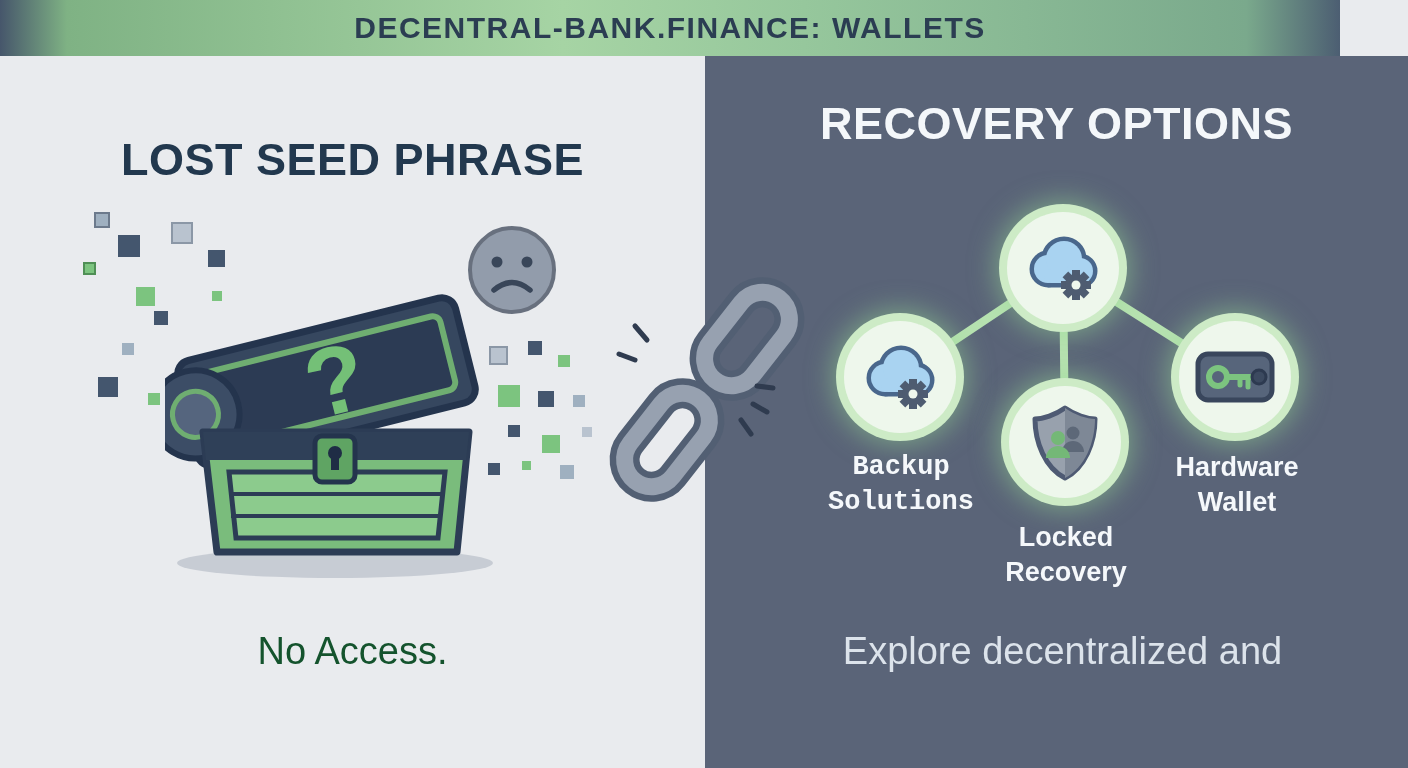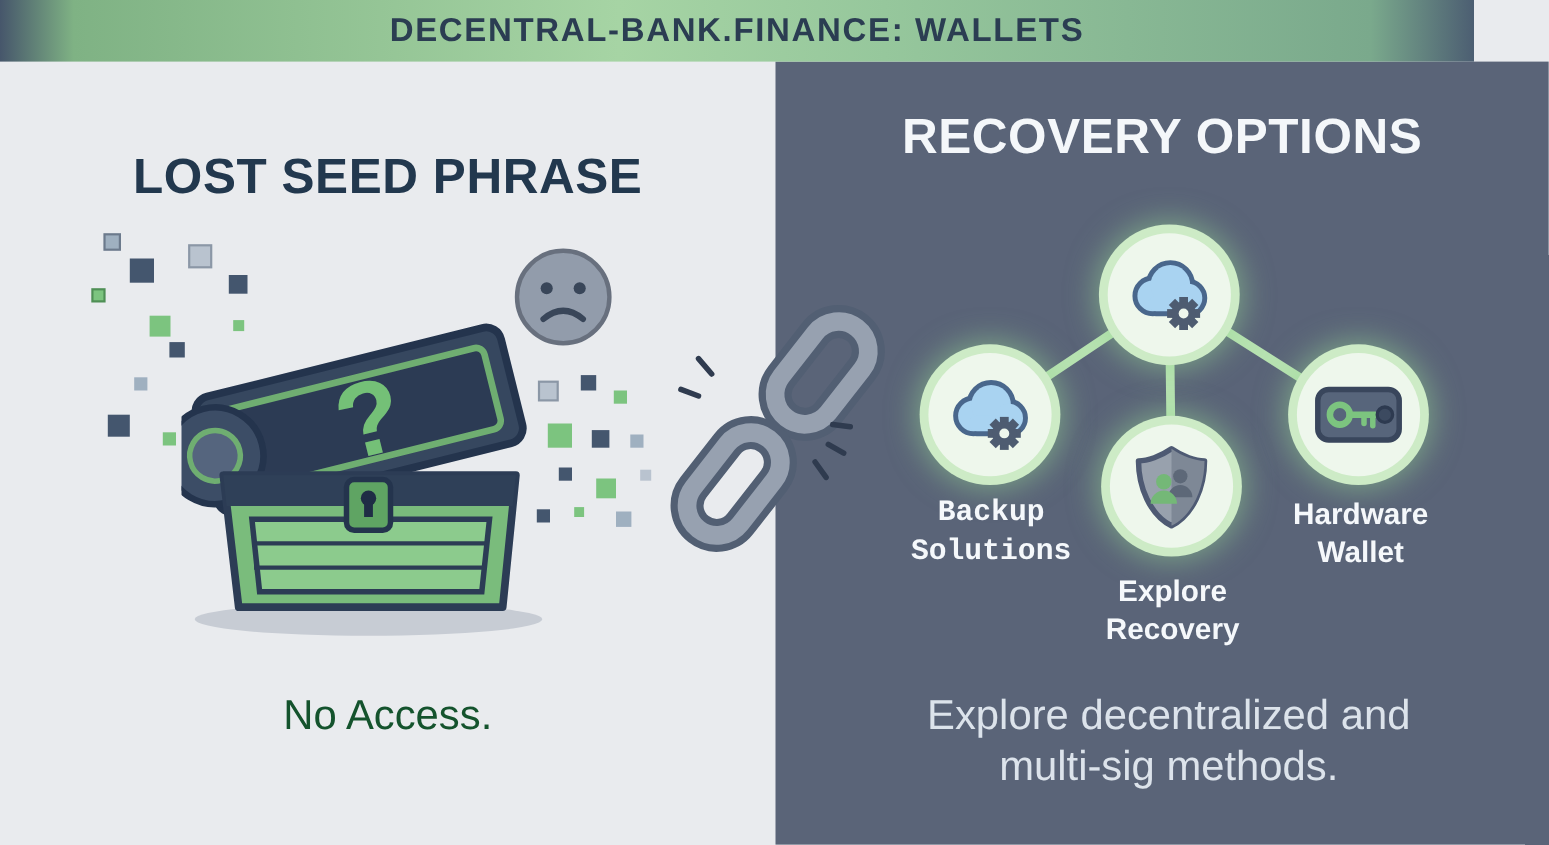--- a/index.html
+++ b/index.html
@@ -208,21 +208,21 @@
       <rect x="8" y="12" width="74" height="46" rx="10" fill="#57657b" stroke="#39465c" stroke-width="5"></rect>
       <circle cx="28" cy="35" r="9" fill="none" stroke="#7cc47f" stroke-width="6"></circle>
       <line x1="37" y1="35" x2="60" y2="35" stroke="#7cc47f" stroke-width="6" stroke-linecap="round"></line>
       <line x1="50" y1="35" x2="50" y2="43" stroke="#7cc47f" stroke-width="5" stroke-linecap="round"></line>
       <line x1="58" y1="35" x2="58" y2="45" stroke="#7cc47f" stroke-width="5" stroke-linecap="round"></line>
       <circle cx="69" cy="35" r="7" fill="#3c4a60" stroke="#2d3a50" stroke-width="3"></circle>
     </svg>
   </div>
 
   <div class="node-label label-backup">Backup Solutions</div>
-  <div class="node-label label-social">Explore Recovery</div>
+  <div class="node-label label-social">Locked Recovery</div>
   <div class="node-label label-hardware">Hardware Wallet</div>
 
   <svg class="abs" style="left:595px;top:262px;" width="215" height="255" viewBox="0 0 215 255">
 
     <g transform="rotate(38 152 77)">
       <rect x="125" y="25" width="54" height="104" rx="27" fill="none" stroke="#525f73" stroke-width="30"></rect>
       <rect x="125" y="25" width="54" height="104" rx="27" fill="none" stroke="#97a1b0" stroke-width="17"></rect>
     </g>
 
     <g transform="rotate(38 72 178)">
@@ -237,16 +237,15 @@
       <line x1="146" y1="158" x2="156" y2="172"></line>
       <line x1="162" y1="124" x2="178" y2="126"></line>
     </g>
   </svg>
 
   <div class="caption caption-left">
     <div>No Access.</div>
   </div>
   <div class="caption caption-right">
     <div>Explore decentralized and</div>
-    <div>multi-sig methods.</div>
   </div>
 
 </div>
 
 </body></html>

